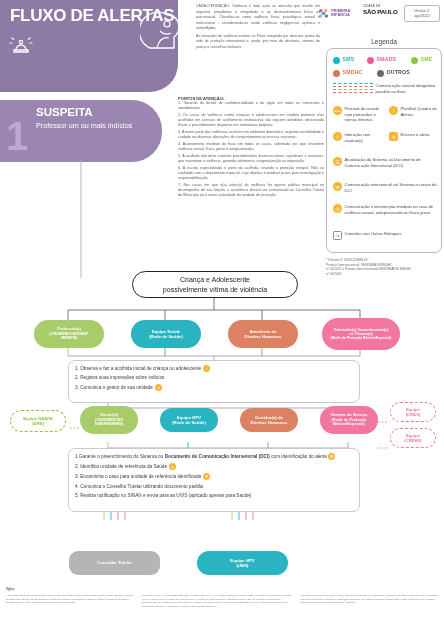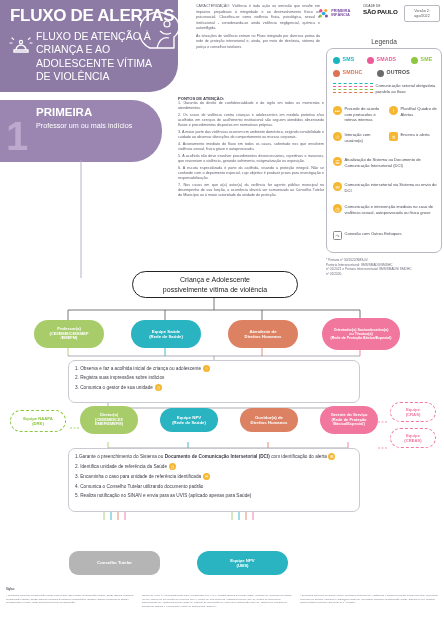--- a/index.html
+++ b/index.html
@@ -157,21 +157,20 @@
   <div class="hdr-band"></div>
   <div class="hdr-title">FLUXO DE ALERTAS</div>
 
   <svg class="hdr-alarm" viewBox="0 0 26 22">
     <path d="M6 17 h14 v2 h-14z" fill="none" stroke="#fff" stroke-width="1.3"></path>
     <path d="M8 17 a5 5 0 0 1 10 0" fill="none" stroke="#fff" stroke-width="1.3"></path>
     <circle cx="13" cy="9" r="1.6" fill="none" stroke="#fff" stroke-width="1.2"></circle>
     <path d="M2 10 h2 M22 10 h2 M4 5 l1.6 1.4 M22 5 l-1.6 1.4" stroke="#fff" stroke-width="1.2" stroke-linecap="round"></path>
   </svg>
 
-  <div class="hdr-sub">FLUXO DE ATENÇÃO À CRIANÇA E AO ADOLESCENTE VÍTIMA DE VIOLÊNCIA</div>
 
   <svg class="hdr-person" viewBox="0 0 46 46">
     <path d="M10 40 a16 16 0 0 1 16 -34 a13 13 0 0 1 13 13 a12 12 0 0 1 -5 10 l0 11 z" fill="none" stroke="#fff" stroke-width="1.4" stroke-linejoin="round"></path>
     <circle cx="27" cy="16" r="3" fill="none" stroke="#fff" stroke-width="1.2"></circle>
     <path d="M20 23 q5 5 11 2 M17 40 q3 -12 12 -10" fill="none" stroke="#fff" stroke-width="1.2"></path>
   </svg>
 
   <div class="logo-pi">
     <svg class="logo-pi-mark" viewBox="0 0 16 16">
       <circle cx="4" cy="4" r="2.4" fill="#e94b8a"></circle>
@@ -279,21 +278,21 @@
 
   <div class="fonte-ref">
     <div>* Portaria nº 30/2022/SMS-G/</div>
     <div>Portaria Intersecretarial: SMS/SMADS/SMDHC</div>
     <div>nº 01/2021 e Portaria Intersecretarial SMS/SMADS/ SMDHC</div>
     <div>nº 01/2020.</div>
   </div>
 
   <div class="susp">
     <div class="susp-n">1</div>
-    <div class="susp-t">PRIMEIRA</div>
+    <div class="susp-t">SUSPEITA</div>
     <div class="susp-s">Professor um ou mais indícios</div>
   </div>
 
   <svg class="ln" style="left:0; top:160px; width:444px; height:400px;">
 
     <line x1="81" y1="0" x2="81" y2="118" stroke="#b3a7c2" stroke-width="0.9"></line>
 
     <line x1="214" y1="138" x2="214" y2="150" stroke="#555" stroke-width="0.8"></line>
 
     <line x1="68" y1="150" x2="360" y2="150" stroke="#555" stroke-width="0.8"></line>

